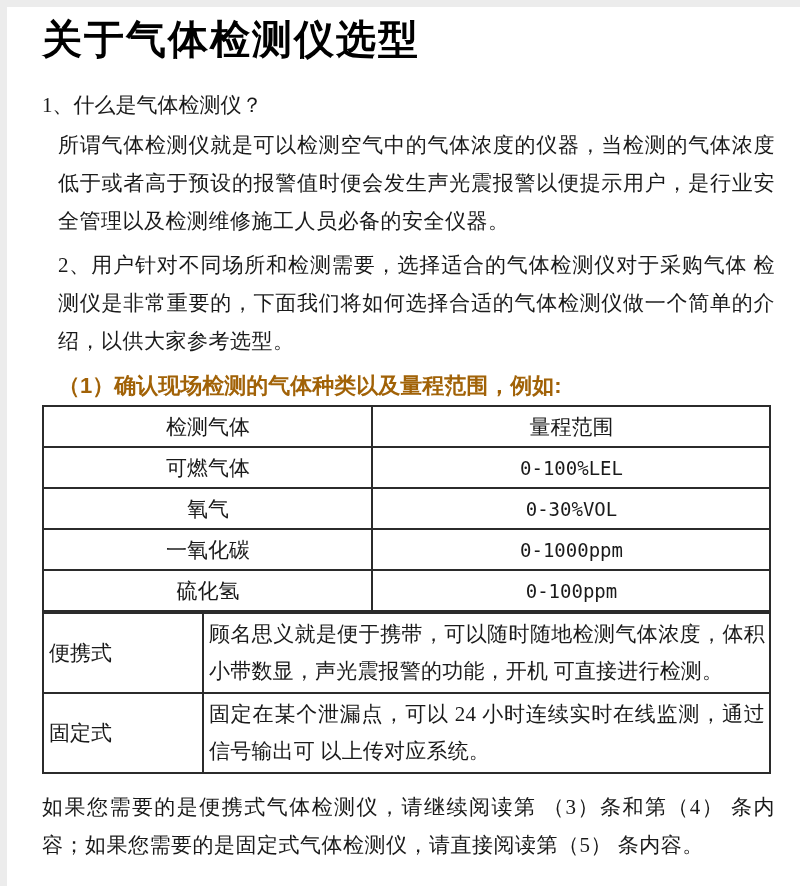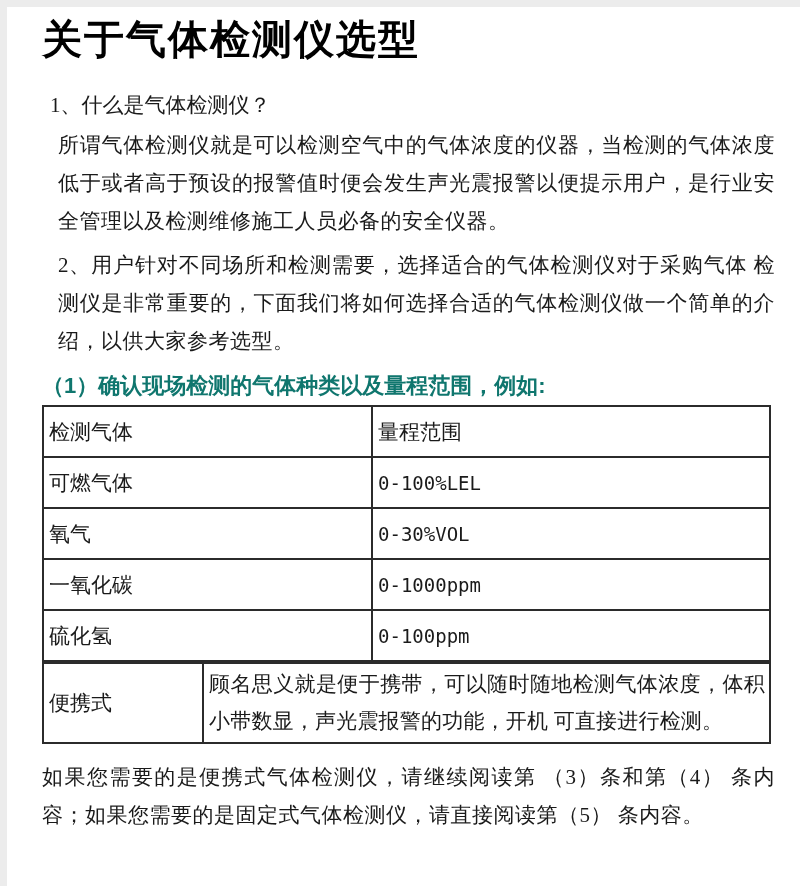--- a/index.html
+++ b/index.html
@@ -27,52 +27,52 @@
     font-family: "Liberation Sans", sans-serif;
     font-weight: bold;
     font-size: 40px;
     letter-spacing: 2px;
     color: #000000;
     margin: 4px 0 0 0;
     line-height: 50px;
   }
   .q-heading {
     font-size: 21px;
-    margin: 26px 0 0 8px;
+    margin: 26px 0 0 0;
     line-height: 30px;
     font-family: Liberation Serif, serif;
   }
   .body-para {
     font-size: 21px;
     line-height: 38px;
     letter-spacing: 0.5px;
     margin: 6px 0 0 16px;
     text-align: justify;
   }
   .section-heading {
     font-family: "Liberation Sans", sans-serif;
     font-weight: bold;
     font-size: 22px;
     line-height: 28px;
-    margin: 12px 0 5px 0;
-    color: #0f766e;
+    margin: 12px 0 5px 16px;
+    color: #a16207;
   }
   table {
     border-collapse: collapse;
     width: 727px;
     table-layout: fixed;
   }
   td {
     border: 2px solid #2b2b2b;
     font-size: 21px;
     padding: 2px 4px 2px 5px;
     vertical-align: middle;
     background: #fff;
   }
-  .gas-table td { height: 51px; }
+  .gas-table td { height: 41px; text-align: center; }
   .gas-table .col-gas   { width: 329px; }
   .gas-table .col-range { width: 398px; }
   .range-value, .header-cell-mono {
     font-family: "DejaVu Sans Mono", monospace;
     font-size: 19px;
     margin-left: 48px;
   }
   .method-table .col-method { width: 160px; }
   .method-table .col-desc   { width: 567px; }
   .method-table td { height: 79px; }
@@ -133,18 +133,22 @@
     </tbody>
   </table>
 
 
   <table class="method-table">
     <tbody>
       <tr>
         <td class="col-method">便携式</td>
         <td class="col-desc method-desc">顾名思义就是便于携带，可以随时随地检测气体浓度，体积小带数显，声光震报警的功能，开机 可直接进行检测。</td>
       </tr>
+      <tr>
+        <td class="col-method">固定式</td>
+        <td class="col-desc method-desc">固定在某个泄漏点，可以 24 小时连续实时在线监测，通过信号输出可 以上传对应系统。</td>
+      </tr>
     </tbody>
   </table>
 
   <p class="closing-para">如果您需要的是便携式气体检测仪，请继续阅读第 （3）条和第（4） 条内容；如果您需要的是固定式气体检测仪，请直接阅读第（5） 条内容。</p>
 
 </div>
 
 </body></html>

